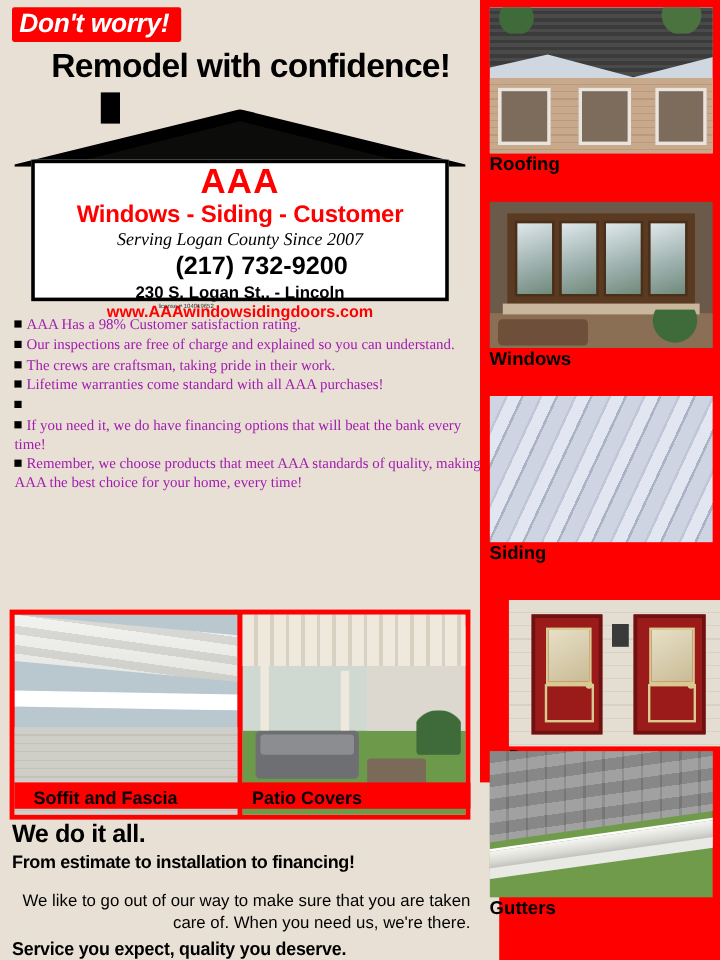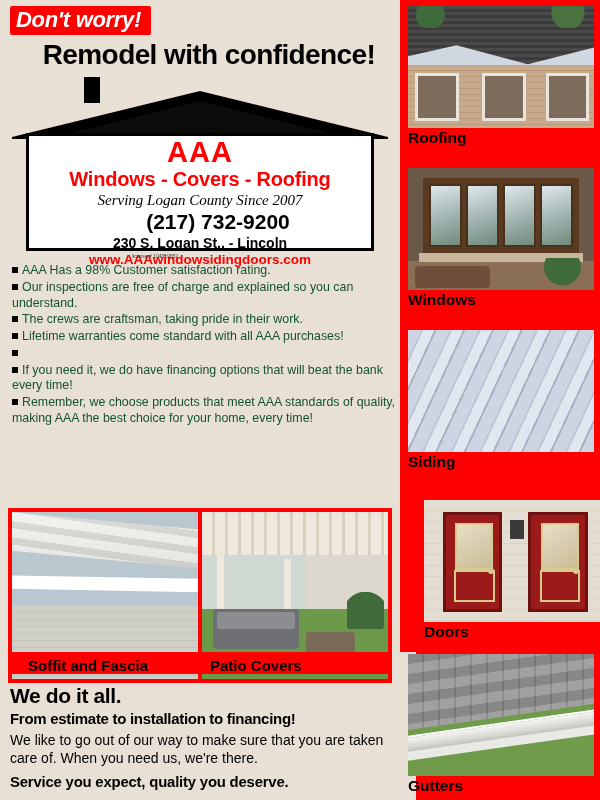--- a/index.html
+++ b/index.html
@@ -133,22 +133,23 @@
     position: absolute;
     left: 120px;
     top: 176px;
     font-size: 5px;
     color: #333;
   }
   
   .bullets {
     margin: 6px 10px 12px 12px;
     font-size: 12.4px;
-    color: #14532d;
+    color: #a21caf;
     line-height: 1.27;
+    font-family: Liberation Serif, serif;
   }
   .bullets p {
     margin: 0 0 1px 0;
   }
   .sq {
     display: inline-block;
     width: 6px;
     height: 6px;
     background: #000;
     margin-right: 4px;
@@ -203,22 +204,23 @@
     letter-spacing: -0.4px;
   }
   .from-est {
     font-weight: bold;
     font-size: 15px;
     margin-top: 2px;
     letter-spacing: -0.3px;
   }
   .gooout {
     font-size: 14px;
-    margin-top: 5px;
+    margin-top: 15px;
     line-height: 1.25;
+    text-align: right;
   }
   .service-tag {
     font-weight: bold;
     font-size: 15.5px;
     margin-top: 6px;
     font-family: "Liberation Sans", sans-serif;
     letter-spacing: -0.2px;
     transform: scaleX(0.96);
     transform-origin: left;
   }
@@ -245,21 +247,21 @@
   .r-label {
     color: #000;
     font-weight: bold;
     font-size: 15.5px;
     padding-top: 1px;
   }
   .r1 { top: 6px; }
   .r2 { top: 168px; }
   .r3 { top: 330px; }
   .r4 { top: 500px; padding-left: 16px; }
-  .r5 { top: 654px; }
+  .r5 { top: 626px; }
   
   .ph { position: absolute; inset: 0; }
   
   .roofing-sky { position:absolute; left:0; top:0; width:100%; height:100%; background:#cfd8e0; }
   .roofing-roof {
     position:absolute; left:-10%; top:0; width:120%; height:52%;
     background: repeating-linear-gradient(180deg,#4a4a4a 0 3px,#3b3b3b 3px 6px);
     clip-path: polygon(0 0,100% 0,100% 58%,62% 92%,30% 62%,0 86%);
   }
   .roofing-wall {
@@ -389,21 +391,21 @@
     </div>
 
     <div class="logo-wrap">
       <div class="chimney"></div>
       <svg class="roof" viewBox="0 0 376 48" preserveAspectRatio="none">
         <polygon points="188,0 376,46 376,48 340,48 188,10 36,48 0,48 0,46" fill="#000000"></polygon>
         <polygon points="188,6 352,48 24,48" fill="#000000" opacity="0.95"></polygon>
       </svg>
       <div class="sign-body">
         <div class="aaa">AAA</div>
-        <div class="wsr">Windows - Covers - Roofing</div>
+        <div class="wsr">Windows - Siding - Customer</div>
         <div class="serving">Serving Logan County Since 2007</div>
         <div class="phone">(217) 732-9200</div>
         <div class="addr">230 S. Logan St., - Lincoln</div>
         <div class="website">www.AAAwindowsidingdoors.com</div>
       </div>
       <div class="license">license # 104019652</div>
     </div>
 
     <div class="bullets">
       <p><span class="sq"></span><span>AAA Has a 98% Customer satisfaction rating.</span></p>

